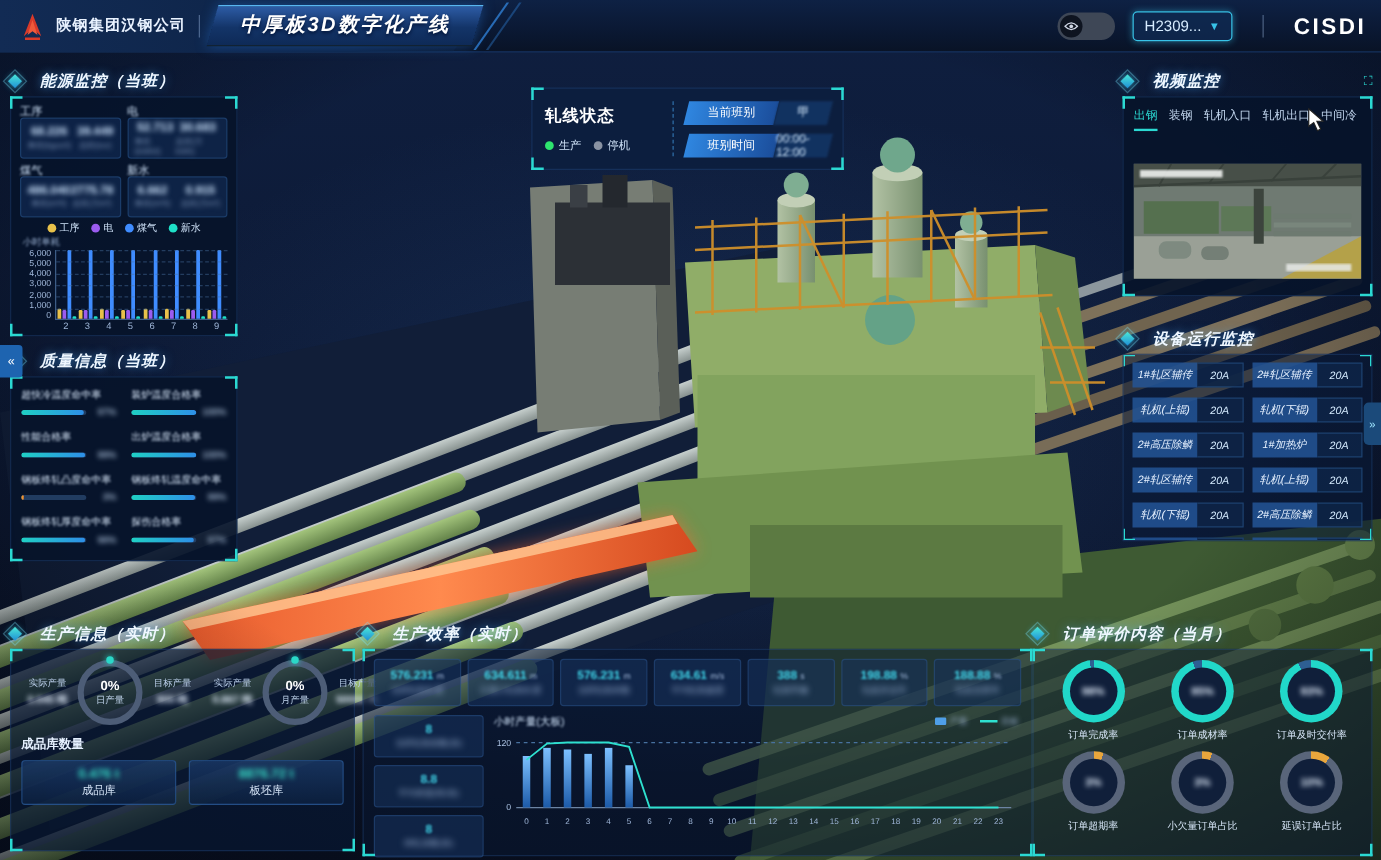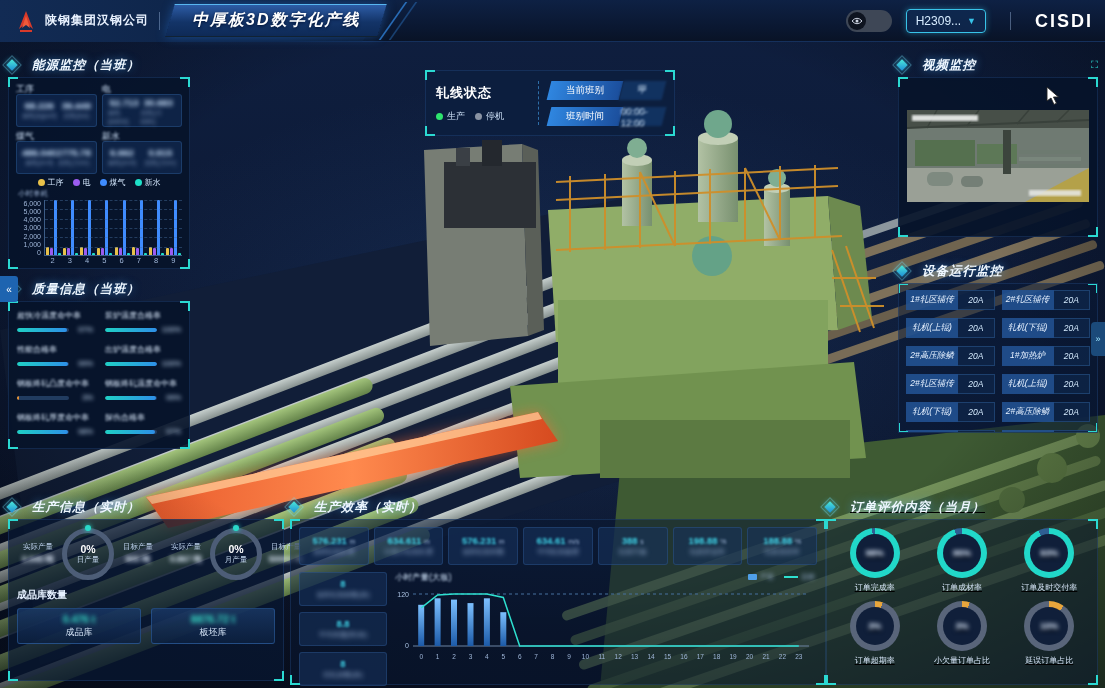--- a/index.html
+++ b/index.html
@@ -151,21 +151,21 @@
   .sstat{height:34px;background:rgba(22,48,90,.6);border:1px solid rgba(55,110,180,.3);border-radius:3px;
     display:flex;flex-direction:column;align-items:center;justify-content:center;gap:1px;}
   .effchart{flex:1;position:relative;}
   .effct{color:#cfe2f8;font-size:8.5px;}
   .effleg{position:absolute;right:2px;top:0;display:flex;gap:10px;align-items:center;}
   .effleg span{display:flex;align-items:center;gap:3px;color:#9fb6d8;font-size:7px;}
   .lgbar{width:9px;height:6px;background:#4f9fe8;border-radius:1px;}
   .lgline{width:14px;height:2px;background:#2ee0cf;}
 
   
-  #p-orders{left:826px;top:498px;width:272px;text-decoration:underline;}
+  #p-orders{left:826px;top:498px;width:272px;}
   #p-orders .pb{height:166px;padding:8px 6px 4px;background:rgba(9,24,50,.5);text-align:center;}
   .ogrid{display:grid;grid-template-columns:1fr 1fr 1fr;gap:8px 4px;}
   .oitem{display:flex;flex-direction:column;align-items:center;gap:4px;}
   .oring{width:50px;height:50px;border-radius:50%;display:flex;align-items:center;justify-content:center;}
   .rin{width:38px;height:38px;border-radius:50%;background:#101f3a;display:flex;align-items:center;justify-content:center;}
   .rv{color:#e6f1ff;font-size:9px;font-weight:bold;}
   .rlabel{color:#d7e6f8;font-size:8px;white-space:nowrap;}
 
   
   .cursor{position:absolute;left:1046px;top:86px;z-index:40;}
@@ -619,20 +619,27 @@
     <div class="ptitle">
         <i class="pdm"></i>
       <span class="ptxt">视频监控</span>
       <span class="vexp">⛶</span>
       </div>
     <div class="pb lt">
         <i class="ck tl"></i>
         <i class="ck trc"></i>
         <i class="ck bl"></i>
         <i class="ck brc"></i>
+      <div class="vtabs">
+          <span class="vtab act">出钢</span>
+          <span class="vtab">装钢</span>
+          <span class="vtab">轧机入口</span>
+          <span class="vtab">轧机出口</span>
+          <span class="vtab">中间冷</span>
+        </div>
       <div class="vfeed">
         <svg width="182" height="92" viewBox="0 0 182 92">
           <defs>
               <filter id="vb">
                 <feGaussianBlur stdDeviation=".9"></feGaussianBlur>
               </filter>
             </defs>
           <rect width="182" height="92" fill="#6f7a72"></rect>
           <rect width="182" height="18" fill="#474f48"></rect>
           <path d="M0 18 L182 10" stroke="#39413b" stroke-width="2"></path>

